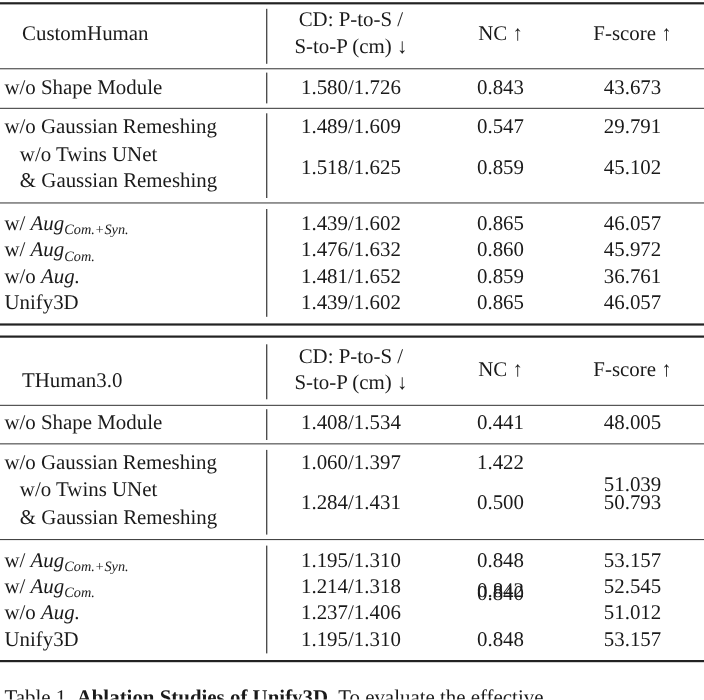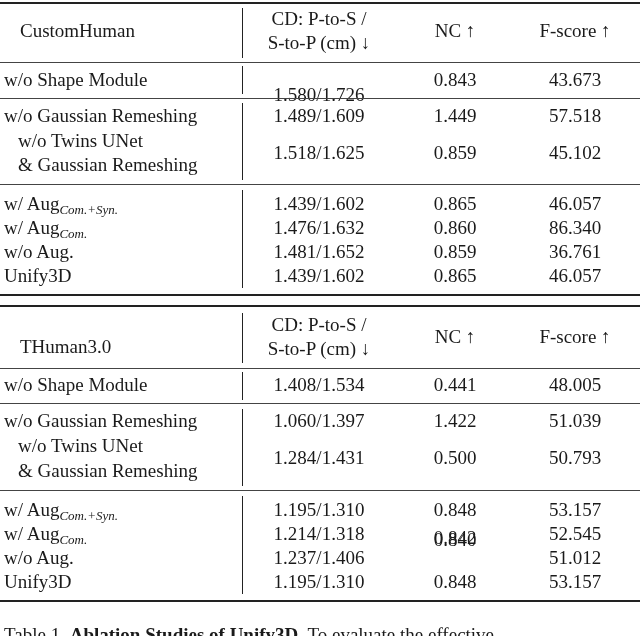--- a/index.html
+++ b/index.html
@@ -11,21 +11,21 @@
   .rule { position: absolute; left: 0; width: 640px; background: #222; }
   .rule.thick { height: 2px; }
   .rule.thin { height: 1px; background: #444; }
   .vdiv { position: absolute; left: 242px; width: 1px; background: #222; }
   .cell { position: absolute; font-size: 19px; line-height: 22px; white-space: nowrap; }
   .c-label { left: 4px; text-align: right; }
   .c-cd { left: 243px; width: 152px; text-align: center; }
   .c-nc { left: 410px; width: 90px; text-align: center; }
   .c-fs { left: 510px; width: 130px; text-align: center; }
   .hdr .c-label { left: 20px; }
-  .math { }
+  .math { font-style: italic; }
   .sub { font-size: 13px; font-style: italic; position: relative; top: 4px; }
   .caption { position: absolute; left: 4px; top: 624px; font-size: 19px; white-space: nowrap; }
   .caption b { font-weight: bold; }
 </style>
 </head>
 <body>
 
 <div class="rule thick" style="top:2px"></div>
 <div class="vdiv" style="top:8px;height:50px"></div>
 
@@ -34,32 +34,32 @@
   <div class="cell c-cd" style="top:8px">CD: P-to-S /</div>
   <div class="cell c-cd" style="top:32px">S-to-P (cm) ↓</div>
   <div class="cell c-nc" style="top:20px">NC ↑</div>
   <div class="cell c-fs" style="top:20px">F-score ↑</div>
 </div>
 <div class="rule thin" style="top:62px"></div>
 
 <div class="vdiv" style="top:66px;height:28px"></div>
 <div>
   <div class="cell c-label" style="top:69px">w/o Shape Module</div>
-  <div class="cell c-cd" style="top:84px">1.580/1.726</div>
+  <div class="cell c-cd" style="top:69px">1.580/1.726</div>
   <div class="cell c-nc" style="top:69px">0.843</div>
   <div class="cell c-fs" style="top:69px">43.673</div>
 </div>
 <div class="rule thin" style="top:98px"></div>
 
 <div class="vdiv" style="top:103px;height:77px"></div>
 <div>
   <div class="cell c-label" style="top:105px">w/o Gaussian Remeshing</div>
   <div class="cell c-cd" style="top:105px">1.489/1.609</div>
-  <div class="cell c-nc" style="top:105px">1.449</div>
-  <div class="cell c-fs" style="top:105px">57.518</div>
+  <div class="cell c-nc" style="top:105px">0.547</div>
+  <div class="cell c-fs" style="top:105px">29.791</div>
 </div>
 <div>
   <div class="cell c-label" style="top:130px;left:18px">w/o Twins UNet</div>
   <div class="cell c-label" style="top:154px;left:18px">&amp; Gaussian Remeshing</div>
   <div class="cell c-cd" style="top:142px">1.518/1.625</div>
   <div class="cell c-nc" style="top:142px">0.859</div>
   <div class="cell c-fs" style="top:142px">45.102</div>
 </div>
 <div class="rule thin" style="top:184px"></div>
 
@@ -67,21 +67,21 @@
 <div>
   <div class="cell c-label" style="top:193px"><span>w/ </span><span class="math">Aug</span><span class="sub">Com.+Syn.</span></div>
   <div class="cell c-cd" style="top:193px">1.439/1.602</div>
   <div class="cell c-nc" style="top:193px">0.865</div>
   <div class="cell c-fs" style="top:193px">46.057</div>
 </div>
 <div>
   <div class="cell c-label" style="top:217px"><span>w/ </span><span class="math">Aug</span><span class="sub">Com.</span></div>
   <div class="cell c-cd" style="top:217px">1.476/1.632</div>
   <div class="cell c-nc" style="top:217px">0.860</div>
-  <div class="cell c-fs" style="top:217px">86.340</div>
+  <div class="cell c-fs" style="top:217px">45.972</div>
 </div>
 <div>
   <div class="cell c-label" style="top:241px"><span>w/o </span><span class="math">Aug.</span></div>
   <div class="cell c-cd" style="top:241px">1.481/1.652</div>
   <div class="cell c-nc" style="top:241px">0.859</div>
   <div class="cell c-fs" style="top:241px">36.761</div>
 </div>
 <div>
   <div class="cell c-label" style="top:265px">Unify3D</div>
   <div class="cell c-cd" style="top:265px">1.439/1.602</div>
@@ -109,21 +109,21 @@
   <div class="cell c-nc" style="top:374px">0.441</div>
   <div class="cell c-fs" style="top:374px">48.005</div>
 </div>
 <div class="rule thin" style="top:403px"></div>
 
 <div class="vdiv" style="top:409px;height:77px"></div>
 <div>
   <div class="cell c-label" style="top:410px">w/o Gaussian Remeshing</div>
   <div class="cell c-cd" style="top:410px">1.060/1.397</div>
   <div class="cell c-nc" style="top:410px">1.422</div>
-  <div class="cell c-fs" style="top:410px">51.039</div>
+  <div class="cell c-fs" style="top:430px">51.039</div>
 </div>
 <div>
   <div class="cell c-label" style="top:435px;left:18px">w/o Twins UNet</div>
   <div class="cell c-label" style="top:460px;left:18px">&amp; Gaussian Remeshing</div>
   <div class="cell c-cd" style="top:447px">1.284/1.431</div>
   <div class="cell c-nc" style="top:447px">0.500</div>
   <div class="cell c-fs" style="top:447px">50.793</div>
 </div>
 <div class="rule thin" style="top:490px"></div>
 

